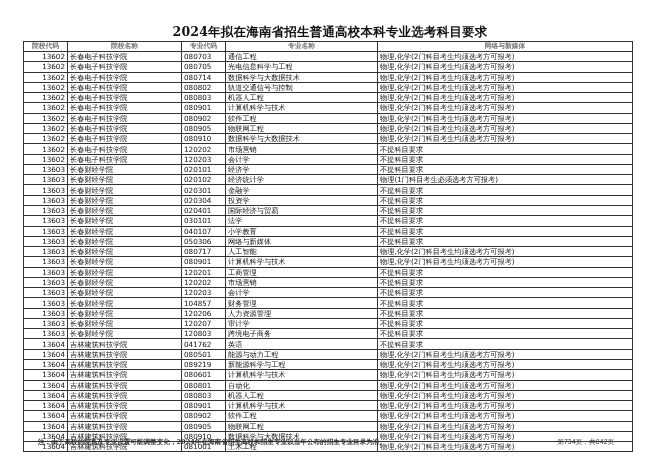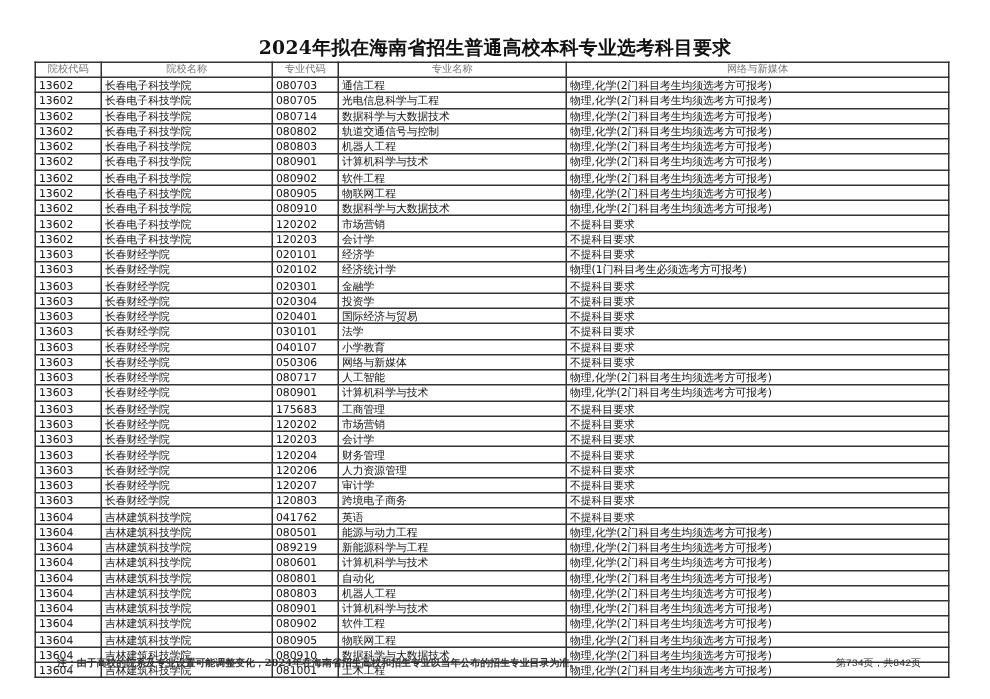--- a/index.html
+++ b/index.html
@@ -1,21 +1,21 @@
 <!DOCTYPE html>
 <html><head>
 <meta charset="utf-8">
 <style>
   html, body { margin:0; padding:0; background:#ffffff; }
   body { width:660px; height:466px; position:relative; overflow:hidden; font-family:"DejaVu Sans", sans-serif; color:#111; }
   .title { position:absolute; left:0; top:24px; width:660px; text-align:center; font-family:"DejaVu Serif", serif; font-size:12.5px; font-weight:bold; letter-spacing:0.2px; }
   table.grid { position:absolute; left:23px; top:41px; width:609px; border-collapse:collapse; table-layout:fixed; border:1.2px solid #222; }
   table.grid th, table.grid td { border:0.8px solid #333; padding:0 2px; height:9.27px; line-height:9px; font-size:7.2px; white-space:nowrap; overflow:hidden; }
-  table.grid th { font-family:"DejaVu Serif", serif; font-weight:normal; color:#777; font-size:6.8px; height:8.5px; }
-  td.c-code { text-align:left; }
+  table.grid th { font-family:"DejaVu Serif", serif; font-weight:bold; color:#777; font-size:6.8px; height:8.5px; }
+  td.c-code { text-align:right; }
   td.c-school, td.c-mcode, td.c-major, td.c-req { text-align:left; }
   .footer-note { position:absolute; left:38px; top:438px; font-family:"DejaVu Serif", serif; font-size:6.6px; color:#333;font-weight:bold; }
   .footer-page { position:absolute; right:46px; top:438px; font-family:Liberation Mono, monospace; font-size:6.6px; color:#333; }
 </style>
 </head>
 <body>
 
 <div class="title">2024年拟在海南省招生普通高校本科专业选考科目要求</div>
 
 <table class="grid">
@@ -179,42 +179,42 @@
       <tr>
         <td class="c-code">13603</td>
         <td class="c-school">长春财经学院</td>
         <td class="c-mcode">080901</td>
         <td class="c-major">计算机科学与技术</td>
         <td class="c-req">物理,化学(2门科目考生均须选考方可报考)</td>
       </tr>
       <tr>
         <td class="c-code">13603</td>
         <td class="c-school">长春财经学院</td>
-        <td class="c-mcode">175683</td>
+        <td class="c-mcode">120201</td>
         <td class="c-major">工商管理</td>
         <td class="c-req">不提科目要求</td>
       </tr>
       <tr>
         <td class="c-code">13603</td>
         <td class="c-school">长春财经学院</td>
         <td class="c-mcode">120202</td>
         <td class="c-major">市场营销</td>
         <td class="c-req">不提科目要求</td>
       </tr>
       <tr>
         <td class="c-code">13603</td>
         <td class="c-school">长春财经学院</td>
         <td class="c-mcode">120203</td>
         <td class="c-major">会计学</td>
         <td class="c-req">不提科目要求</td>
       </tr>
       <tr>
         <td class="c-code">13603</td>
         <td class="c-school">长春财经学院</td>
-        <td class="c-mcode">120204</td>
+        <td class="c-mcode">104857</td>
         <td class="c-major">财务管理</td>
         <td class="c-req">不提科目要求</td>
       </tr>
       <tr>
         <td class="c-code">13603</td>
         <td class="c-school">长春财经学院</td>
         <td class="c-mcode">120206</td>
         <td class="c-major">人力资源管理</td>
         <td class="c-req">不提科目要求</td>
       </tr>

